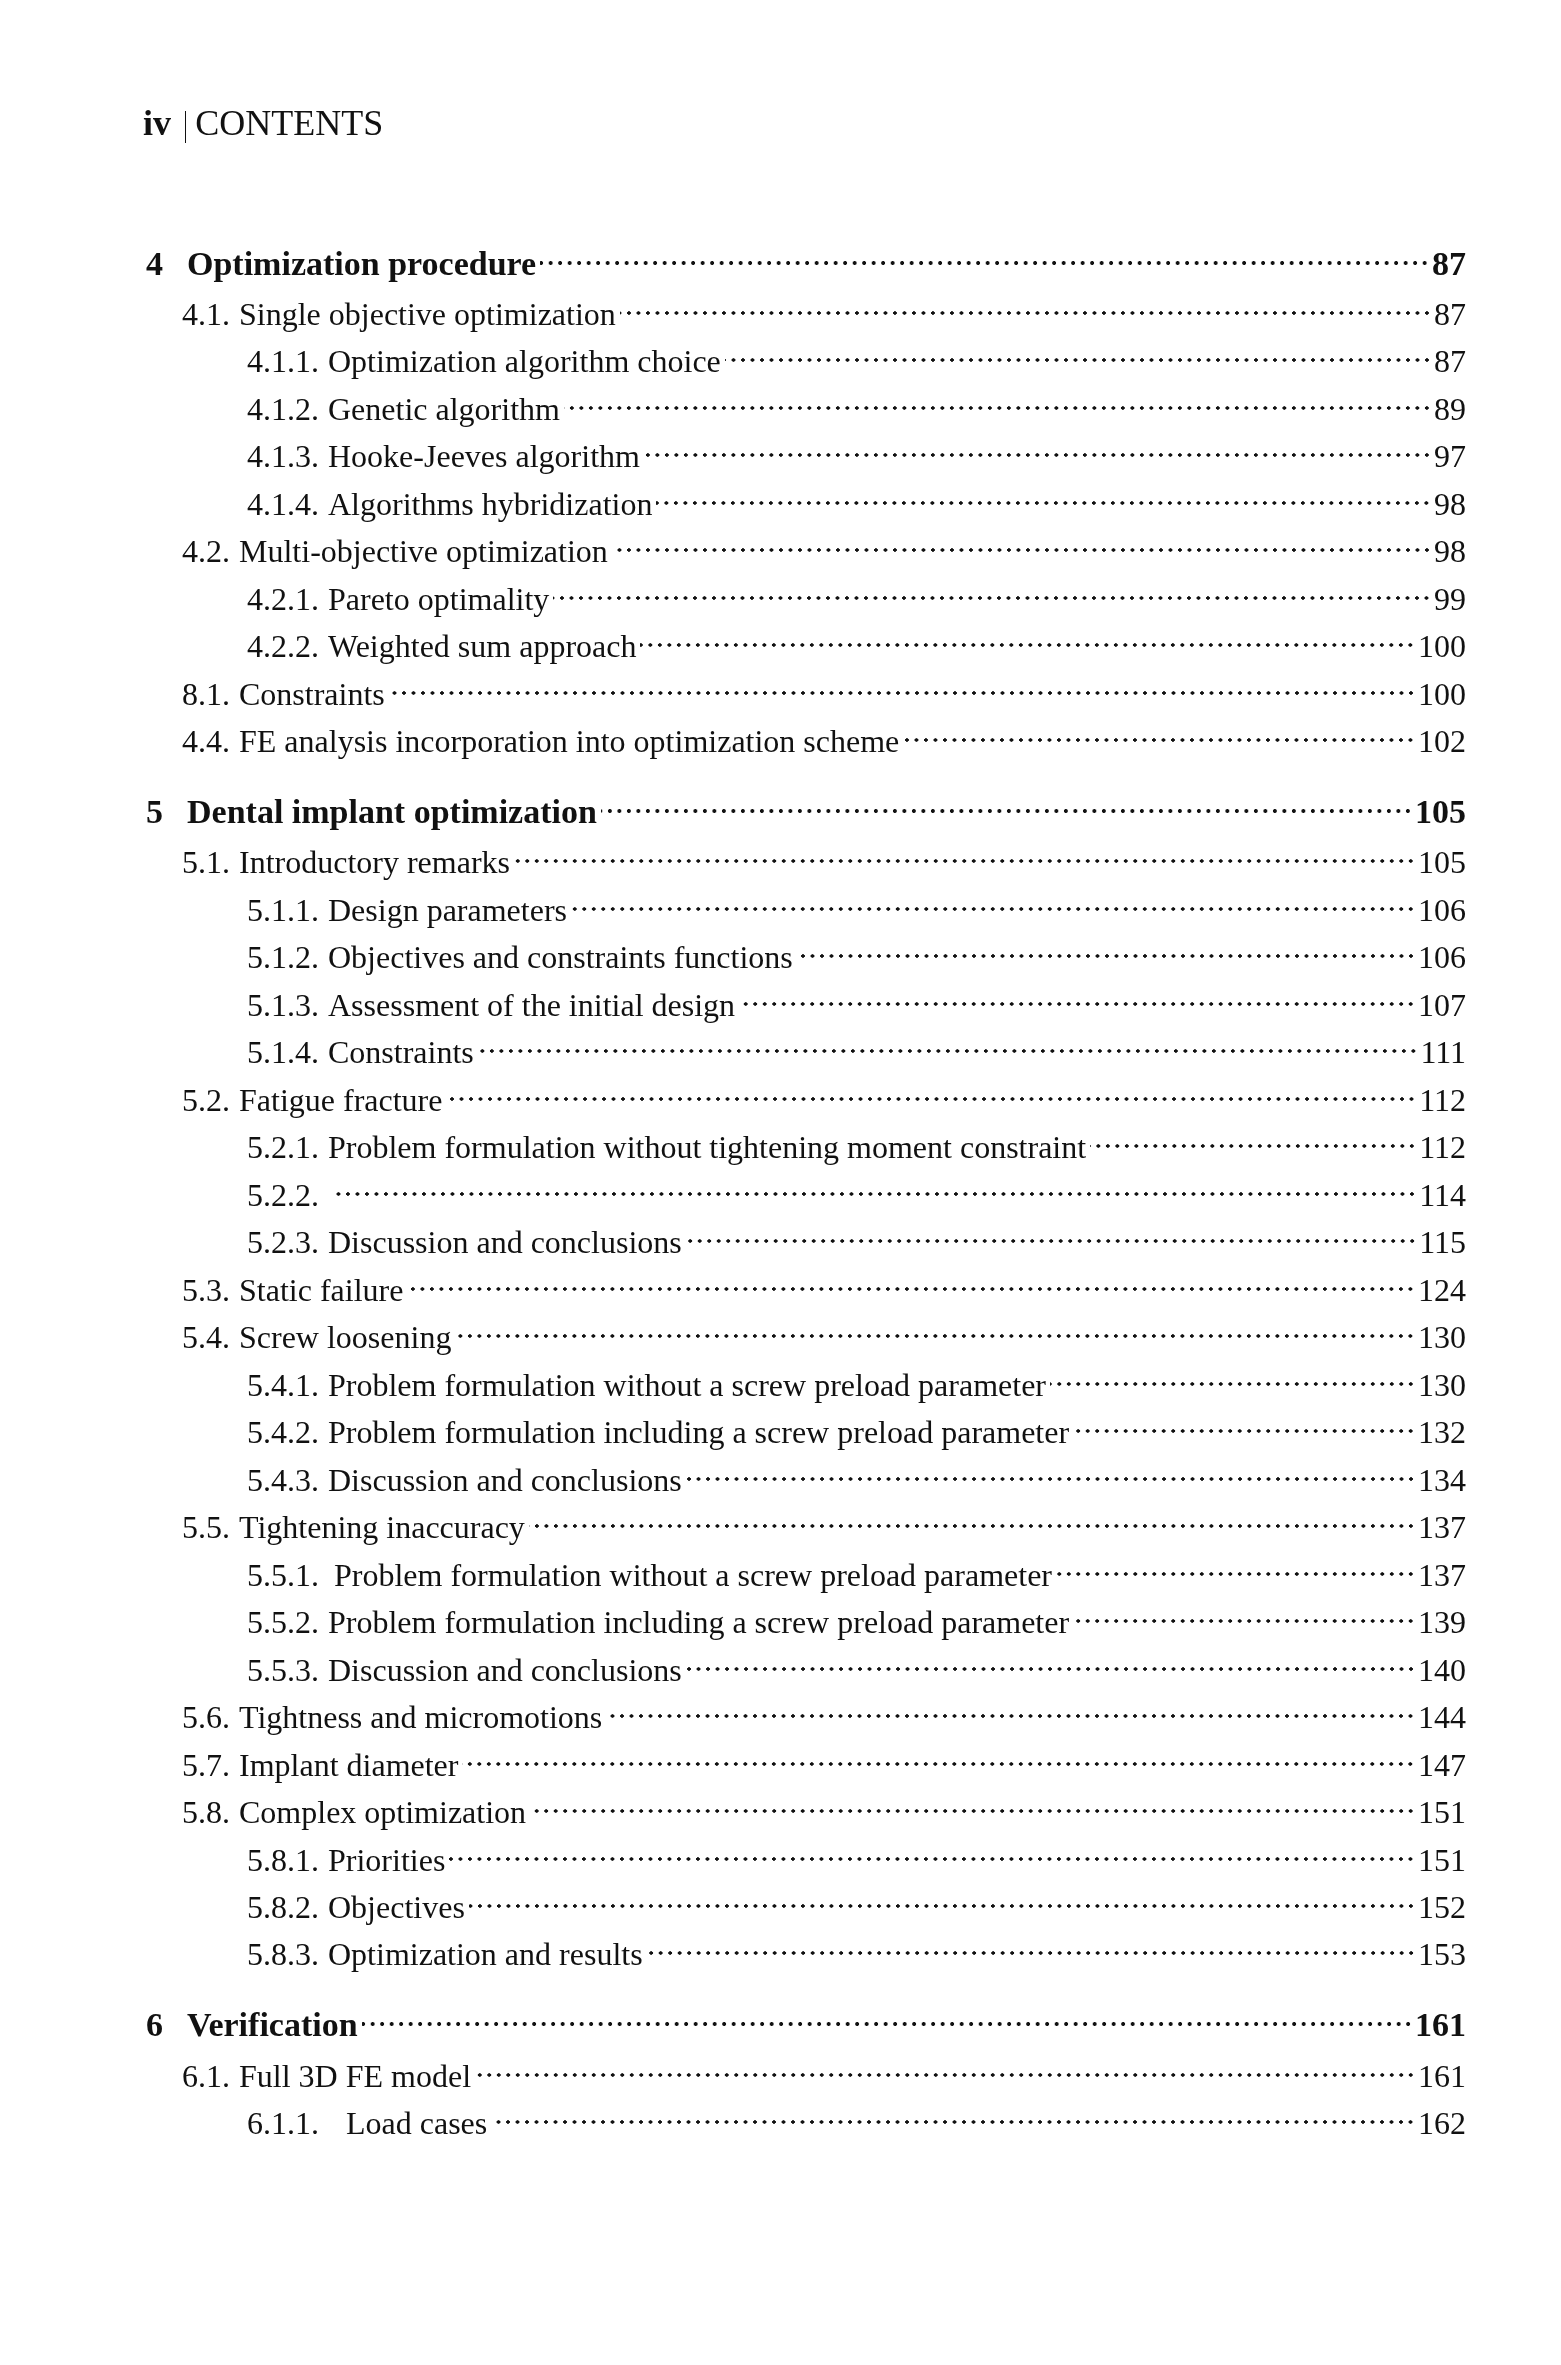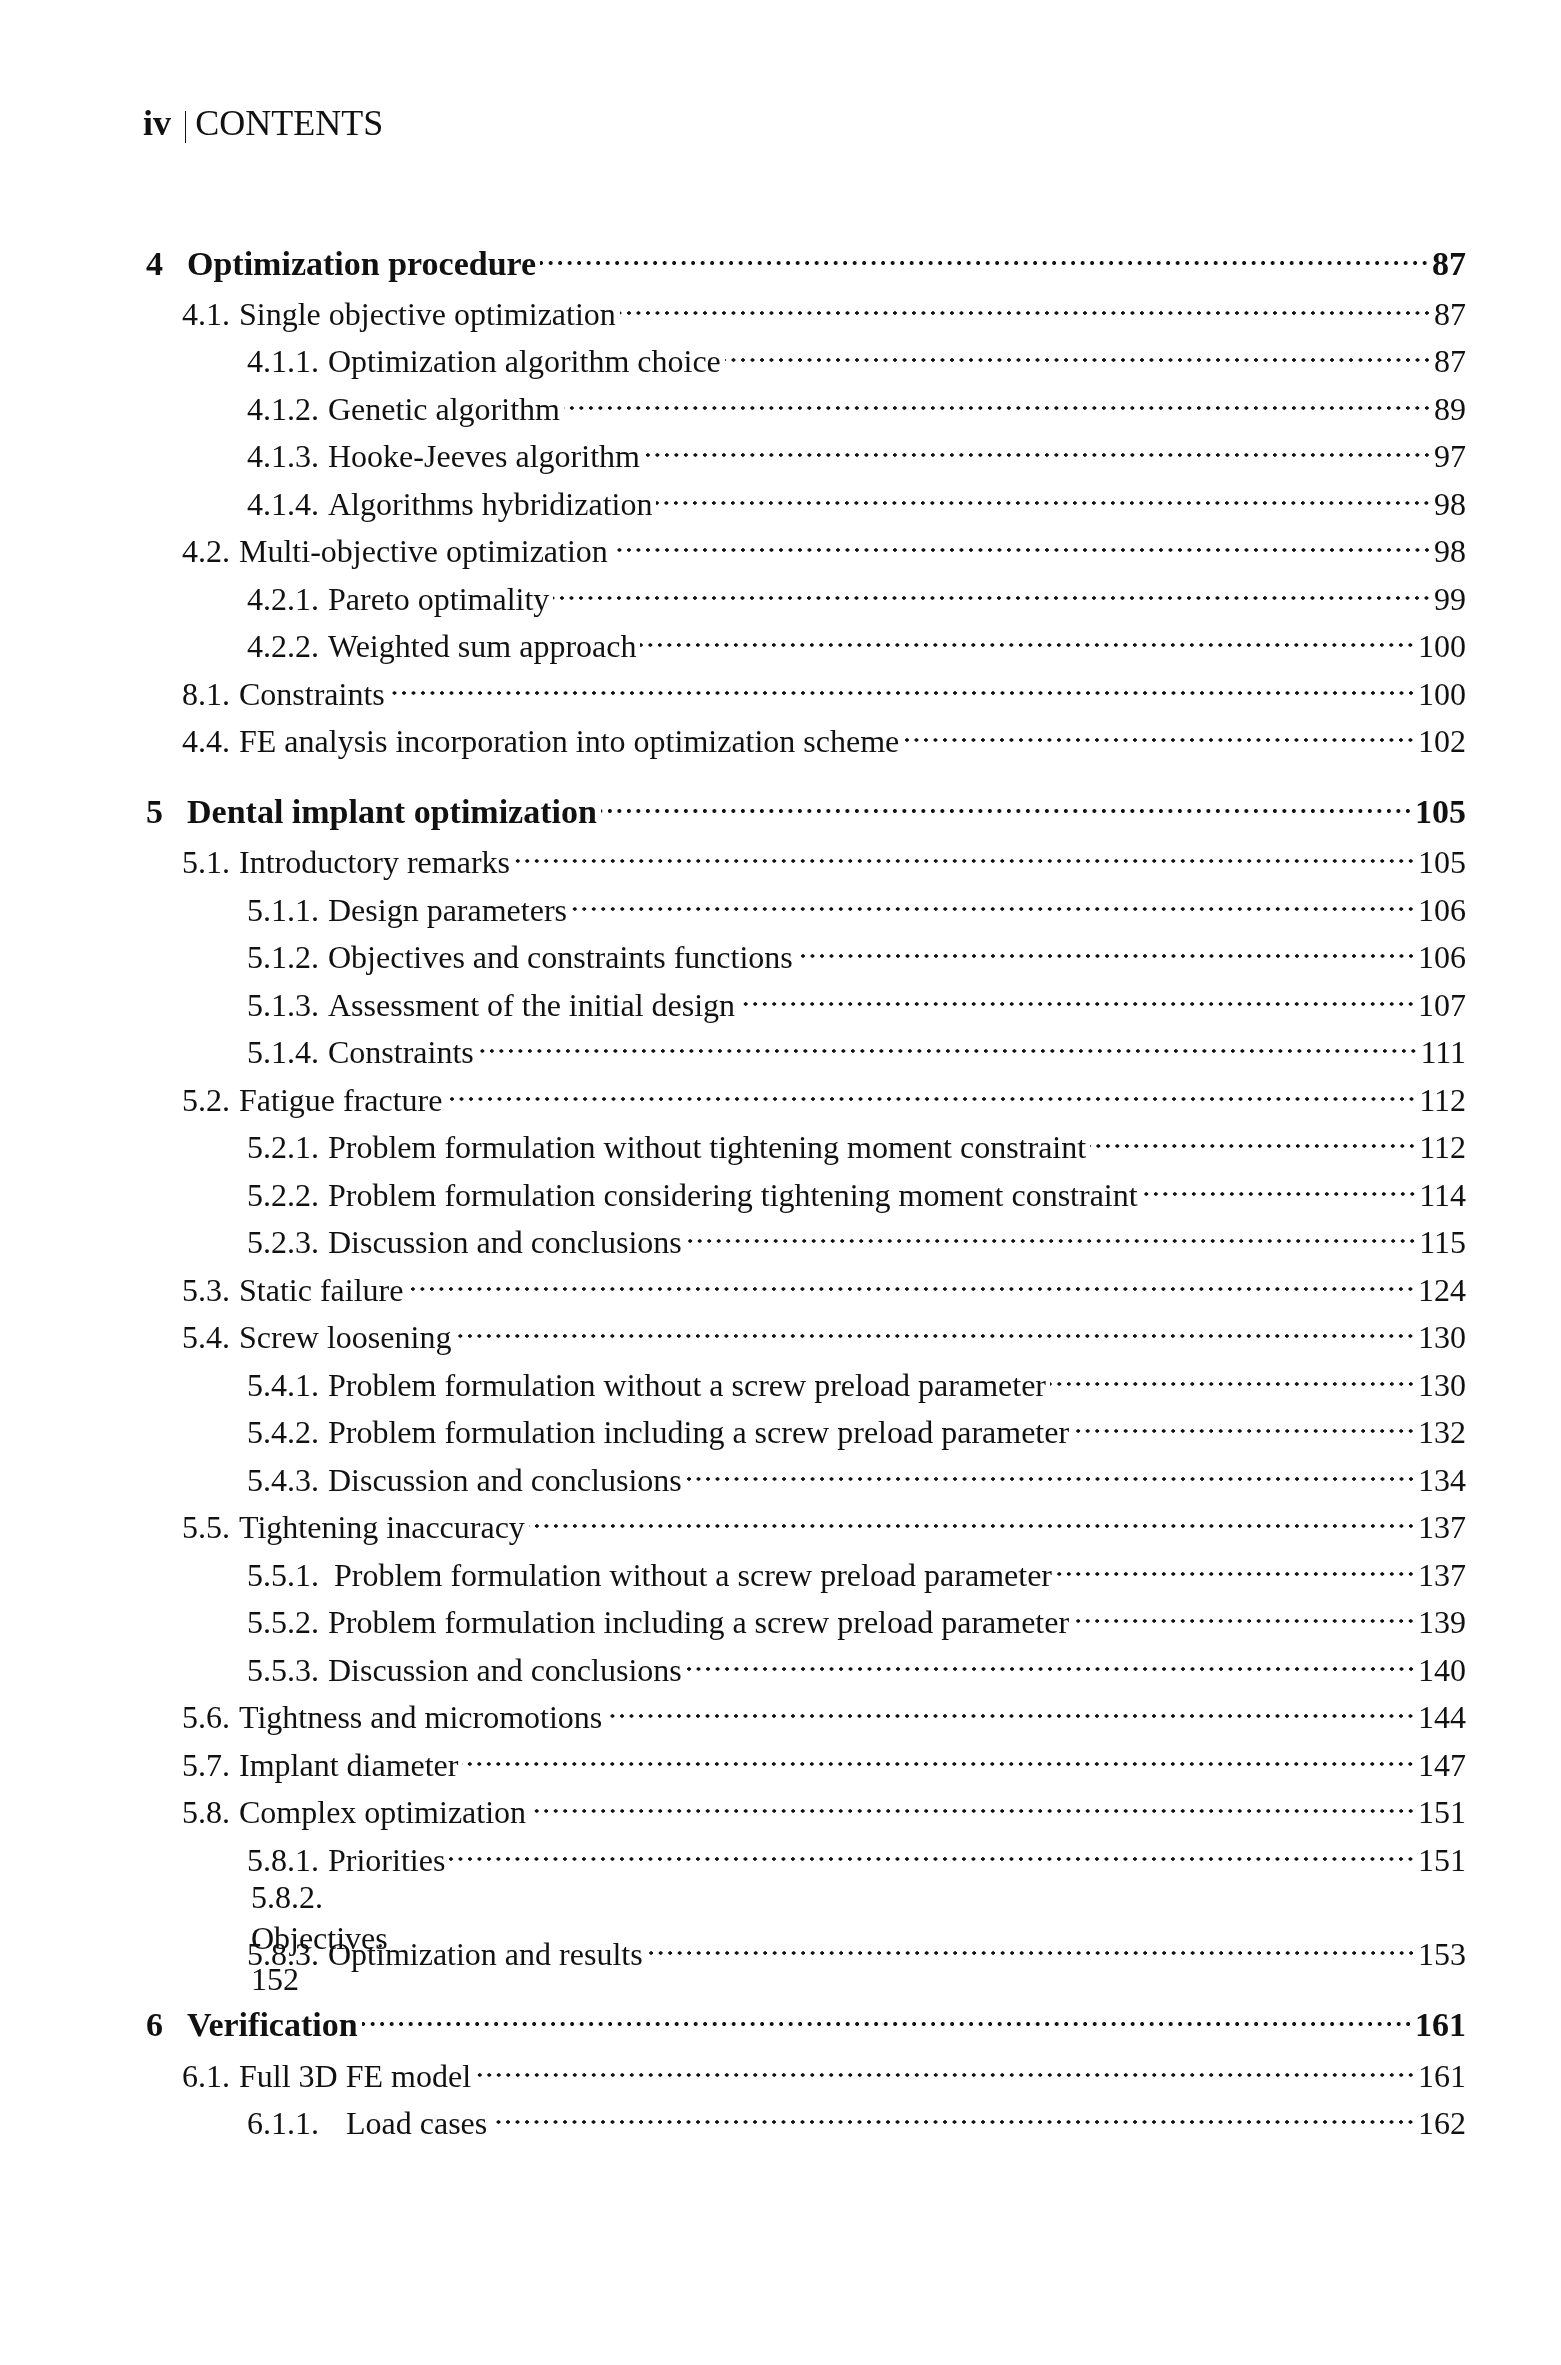--- a/index.html
+++ b/index.html
@@ -203,21 +203,20 @@
       <span class="page">112</span>
     </div>
     <div class="toc-row lvl3" style="left: 247px; top: 1117px;">
       <span class="num" style="margin-right: 9px;">5.2.1.</span>
       <span class="title">Problem formulation without tightening moment constraint</span>
       <span class="leader"></span>
       <span class="page">112</span>
     </div>
     <div class="toc-row lvl3" style="left: 247px; top: 1165px;">
       <span class="num" style="margin-right: 9px;">5.2.2.</span>
-      <span class="title">Problem formulation considering tightening moment constraint</span>
       <span class="leader"></span>
       <span class="page">114</span>
     </div>
     <div class="toc-row lvl3" style="left: 247px; top: 1212px;">
       <span class="num" style="margin-right: 9px;">5.2.3.</span>
       <span class="title">Discussion and conclusions</span>
       <span class="leader"></span>
       <span class="page">115</span>
     </div>
     <div class="toc-row lvl2" style="left: 182px; top: 1260px;">
@@ -291,21 +290,21 @@
       <span class="title">Complex optimization</span>
       <span class="leader"></span>
       <span class="page">151</span>
     </div>
     <div class="toc-row lvl3" style="left: 247px; top: 1830px;">
       <span class="num" style="margin-right: 9px;">5.8.1.</span>
       <span class="title">Priorities</span>
       <span class="leader"></span>
       <span class="page">151</span>
     </div>
-    <div class="toc-row lvl3" style="left: 247px; top: 1877px; flex-direction: column;">
+    <div class="toc-row lvl3" style="left: 247px; top: 1877px;">
       <span class="num" style="margin-right: 9px;">5.8.2.</span>
       <span class="title">Objectives</span>
       <span class="leader"></span>
       <span class="page">152</span>
     </div>
     <div class="toc-row lvl3" style="left: 247px; top: 1924px;">
       <span class="num" style="margin-right: 9px;">5.8.3.</span>
       <span class="title">Optimization and results</span>
       <span class="leader"></span>
       <span class="page">153</span>

